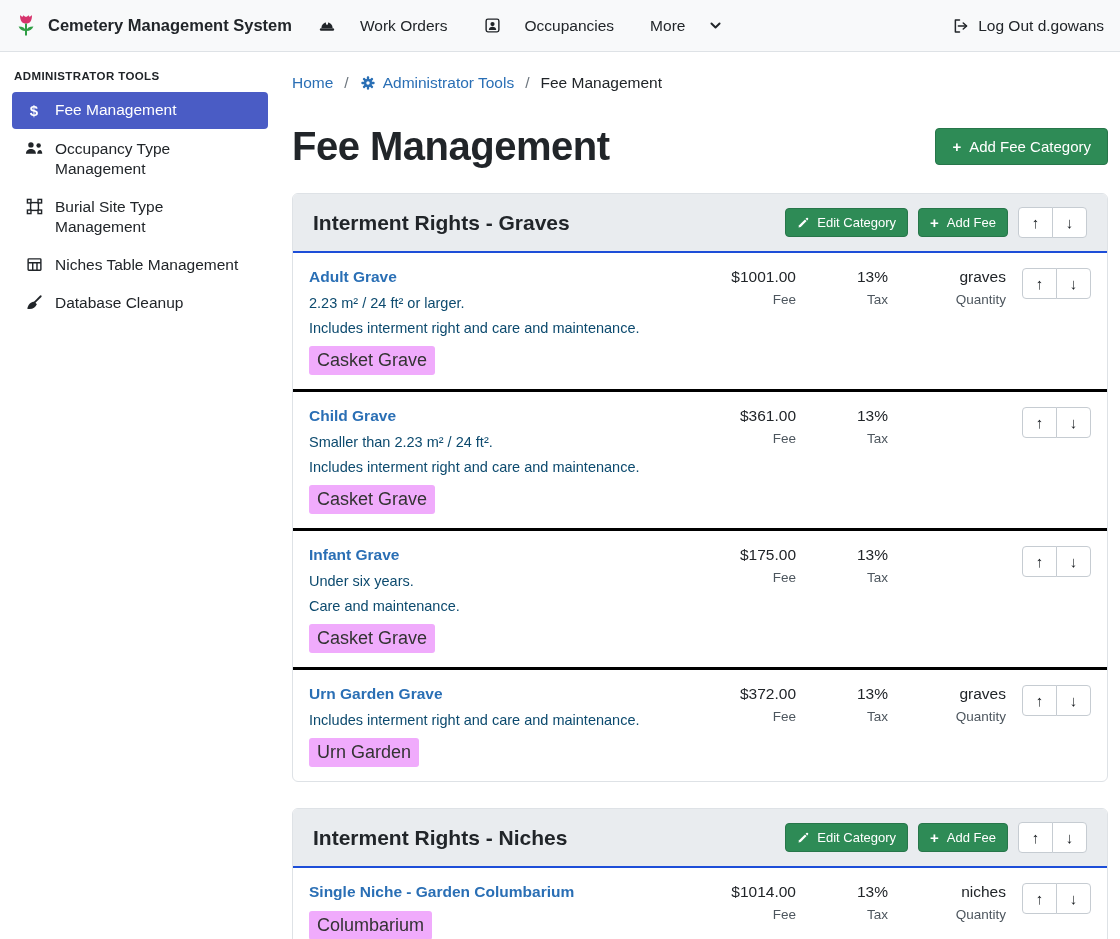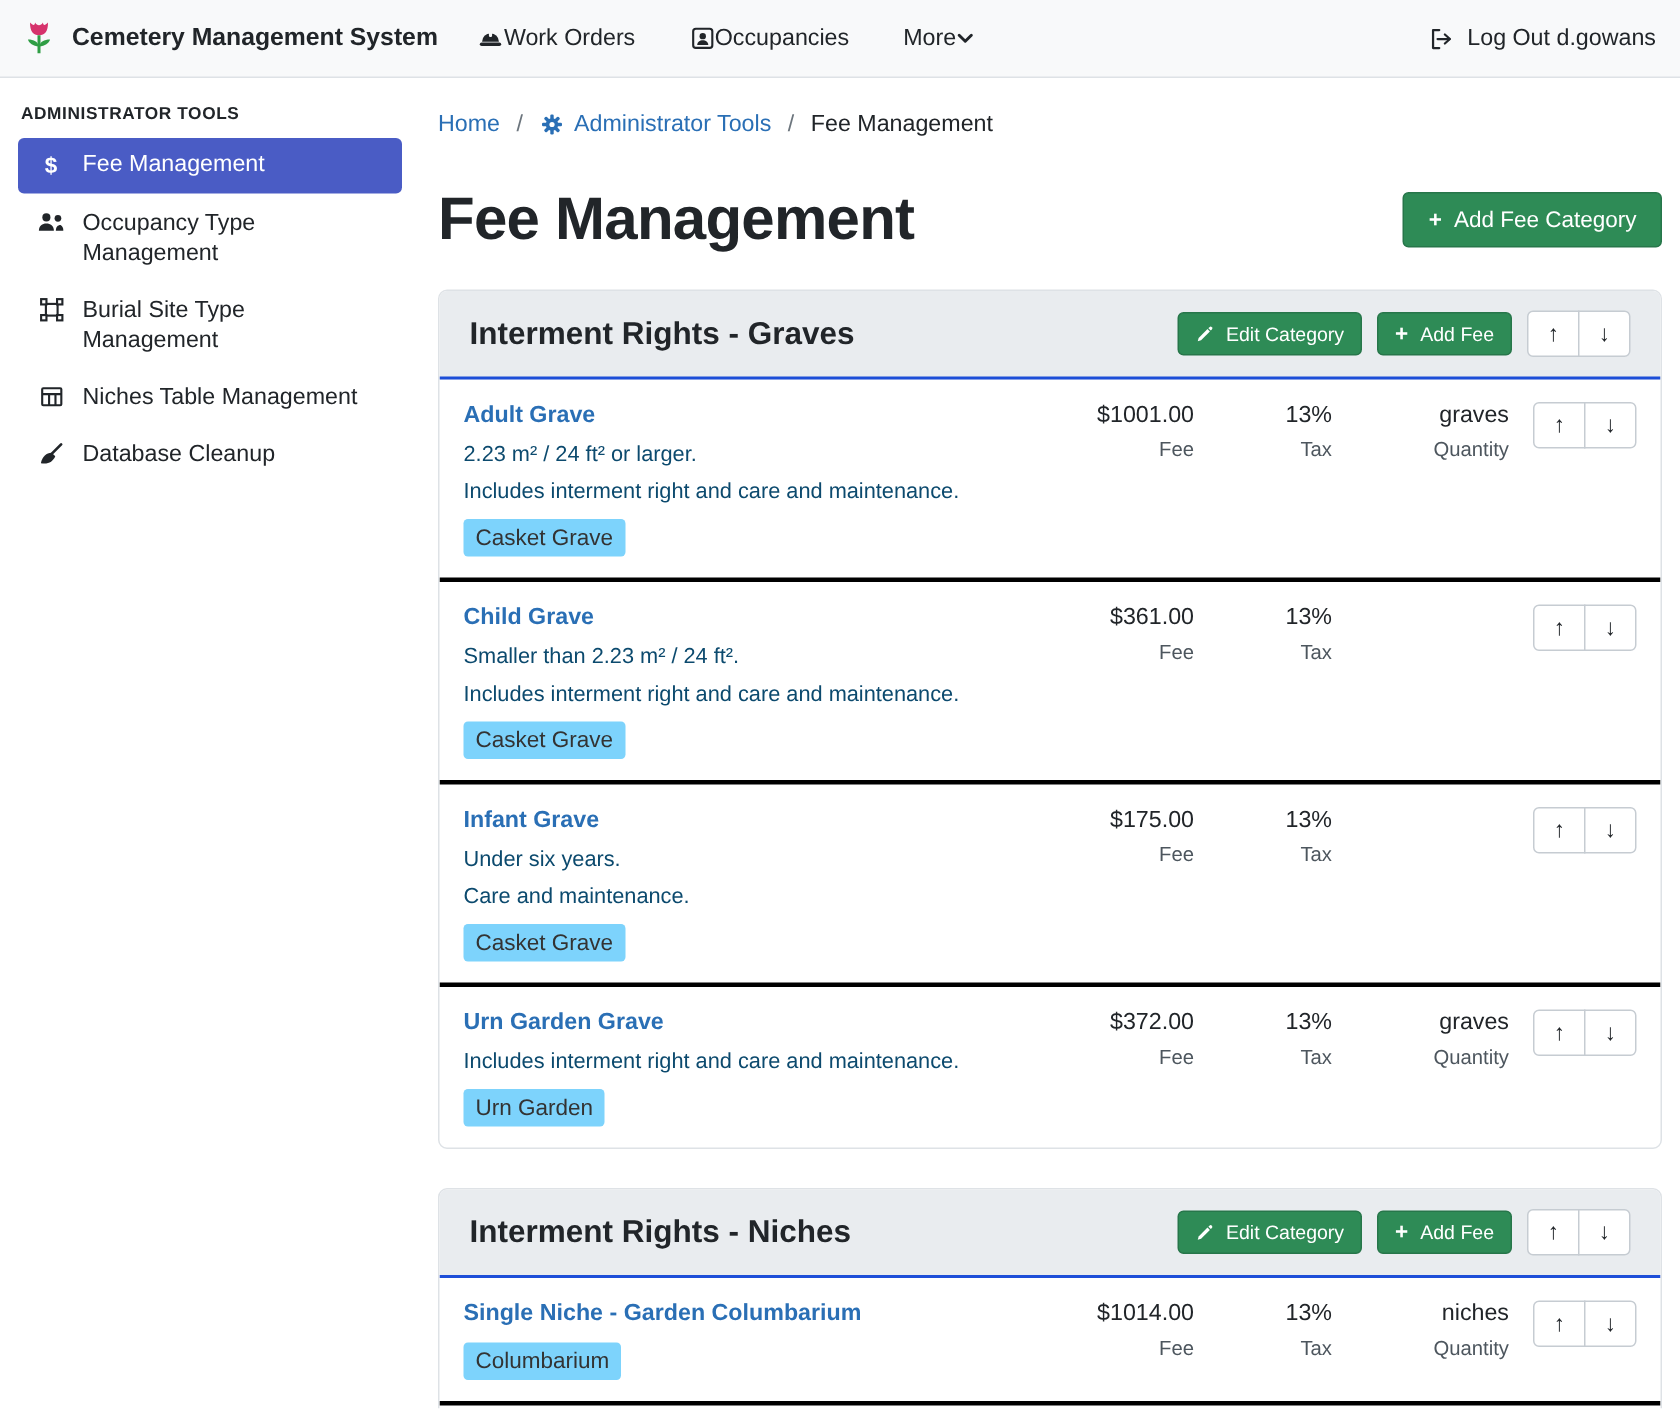--- a/index.html
+++ b/index.html
@@ -15,21 +15,21 @@
   .navbar {
     height: 52px;
     background: #f8f9fa;
     border-bottom: 1px solid #dee2e6;
     display: flex;
     align-items: center;
     padding: 0 16px;
   }
   .brand { display: flex; align-items: center; gap: 12px; font-weight: 700; font-size: 16.5px; color: #212529; }
   .nav-links { display: flex; align-items: center; gap: 36px; margin-left: 26px; }
-  .nav-link { display: flex; align-items: center; gap: 0; font-size: 15.5px; color: #212529; text-align: center; }
+  .nav-link { display: flex; align-items: center; gap: 24px; font-size: 15.5px; color: #212529; text-align: center; }
   .logout { margin-left: auto; display: flex; align-items: center; gap: 8px; font-size: 15.5px; color: #212529; }
   .icon { display: inline-flex; align-items: center; justify-content: center; }
 
   
   .layout { display: flex; height: 887px; }
   .sidebar { width: 280px; flex-shrink: 0; padding-top: 10px; }
   .side-heading {
     margin: 8px 16px 10px 14px;
     font-size: 11.5px; font-weight: 700; letter-spacing: .4px;
     color: #212529; text-transform: uppercase;
@@ -85,22 +85,22 @@
   .btn-group .arrow-btn:first-child { border-top-right-radius: 0; border-bottom-right-radius: 0; }
   .btn-group .arrow-btn:last-child { border-top-left-radius: 0; border-bottom-left-radius: 0; margin-left: -1px; }
 
   
   .fee-row { display: flex; align-items: flex-start; padding: 15px 16px 14px 16px; }
   .fee-row + .fee-row { border-top: 3px solid #000000; }
   .fee-left { flex: 1; padding-right: 6px; }
   .fee-name { display: inline-block; color: #2a6fb5; font-weight: 700; font-size: 15.5px; margin-bottom: 9px; }
   .fee-desc { font-size: 14.5px; margin-bottom: 9px; color: #0c4a6e; }
   .badge {
-    display: inline-block; background: #7dd3fc; color: #333;
-    font-size: 15px; padding: 4px 8px; border-radius: 3px; margin-top: 1px;
+    display: inline-block; background: #f0abfc; color: #333;
+    font-size: 18px; padding: 4px 8px; border-radius: 3px; margin-top: 1px;
   }
   .fee-col { text-align: right; flex-shrink: 0; }
   .col-fee { width: 120px; }
   .col-tax { width: 92px; }
   .col-qty { width: 118px; }
   .fee-col .val { font-size: 15.5px; margin-bottom: 6px; }
   .fee-col .lab { font-size: 13.5px; color: #4d565e; }
   .fee-arrows { flex-shrink: 0; margin-left: 16px; }
 </style>
 </head>

